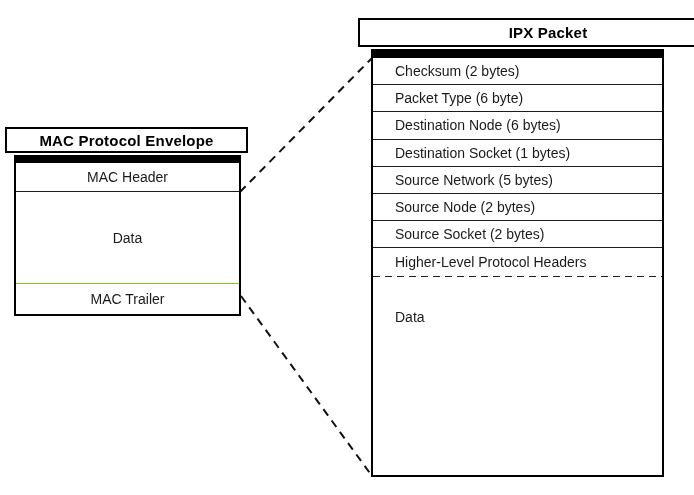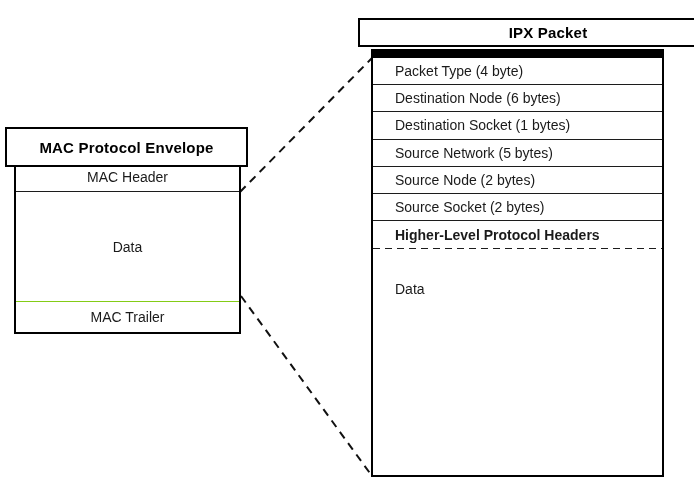--- a/index.html
+++ b/index.html
@@ -26,33 +26,33 @@
     border: 2px solid #000000;
     display: flex;
     align-items: center;
     justify-content: center;
     font-weight: bold;
     font-size: 15px;
     color: #000000;
     z-index: 2;
     letter-spacing: 0.2px;
   }
-  .mac-title { left: 5px;   top: 127px; width: 243px; height: 40px; }
+  .mac-title { left: 5px;   top: 127px; width: 243px; height: 26px; }
   .ipx-title { left: 358px; top: 18px;  width: 380px; height: 29px; }
   .body-box {
     position: absolute;
     box-sizing: border-box;
     background: #ffffff;
     border: 2px solid #000000;
     border-top: 8px solid #000000;
     display: flex;
     flex-direction: column;
     z-index: 1;
   }
-  .mac-body { left: 14px;  top: 155px; width: 227px; height: 179px; }
+  .mac-body { left: 14px;  top: 155px; width: 227px; height: 161px; }
   .ipx-body { left: 371px; top: 49px;  width: 293px; height: 428px; border-top-width: 9px; }
   .mac-row {
     display: flex;
     align-items: center;
     justify-content: center;
     font-size: 14px;
     box-sizing: border-box;
   }
   .mac-header  { flex: 0 0 29px; border-bottom: 1px solid #1c1c1c; }
   .mac-data    { flex: 1 1 auto; }
@@ -60,21 +60,21 @@
   .ipx-row {
     flex: 0 0 27.2px;
     box-sizing: border-box;
     border-bottom: 1px solid #1c1c1c;
     display: flex;
     align-items: center;
     padding-left: 22px;
     font-size: 14px;
     white-space: nowrap;
   }
-  .ipx-row.hlph { border-bottom: none; font-weight: bold; }
+  .ipx-row.hlph { border-bottom: none; }
   .dashed-divider {
     flex: 0 0 1px;
     background: repeating-linear-gradient(to right, #1c1c1c 0 7px, transparent 7px 12px);
   }
   .ipx-data {
     flex: 1 1 auto;
     box-sizing: border-box;
     padding-left: 22px;
     padding-top: 32px;
     font-size: 14px;
@@ -103,21 +103,24 @@
     <div class="mac-row mac-trailer">
       <span>MAC Trailer</span>
     </div>
   </div>
 
   <div class="title-box ipx-title">
     <span>IPX Packet</span>
   </div>
   <div class="body-box ipx-body">
     <div class="ipx-row">
-      <span>Packet Type (4 byte)</span>
+      <span>Checksum (2 bytes)</span>
+    </div>
+    <div class="ipx-row">
+      <span>Packet Type (6 byte)</span>
     </div>
     <div class="ipx-row">
       <span>Destination Node (6 bytes)</span>
     </div>
     <div class="ipx-row">
       <span>Destination Socket (1 bytes)</span>
     </div>
     <div class="ipx-row">
       <span>Source Network (5 bytes)</span>
     </div>

